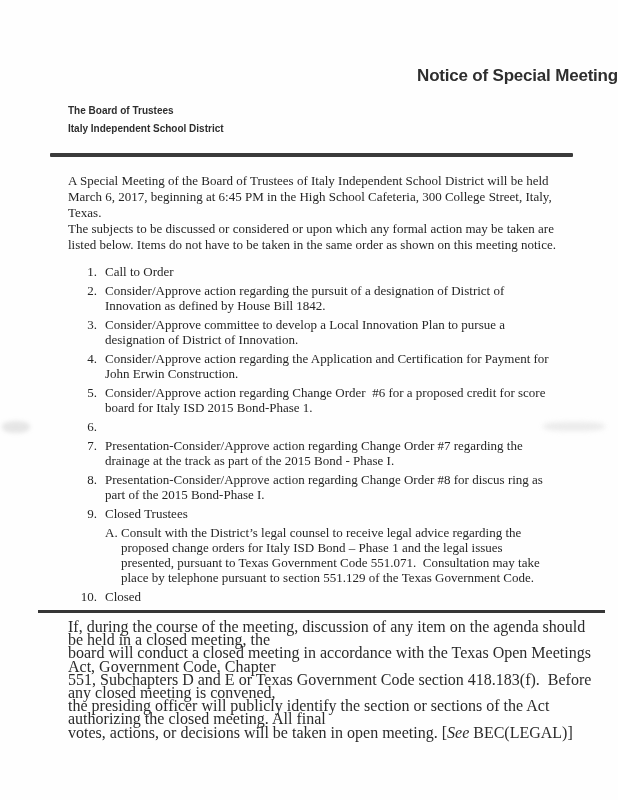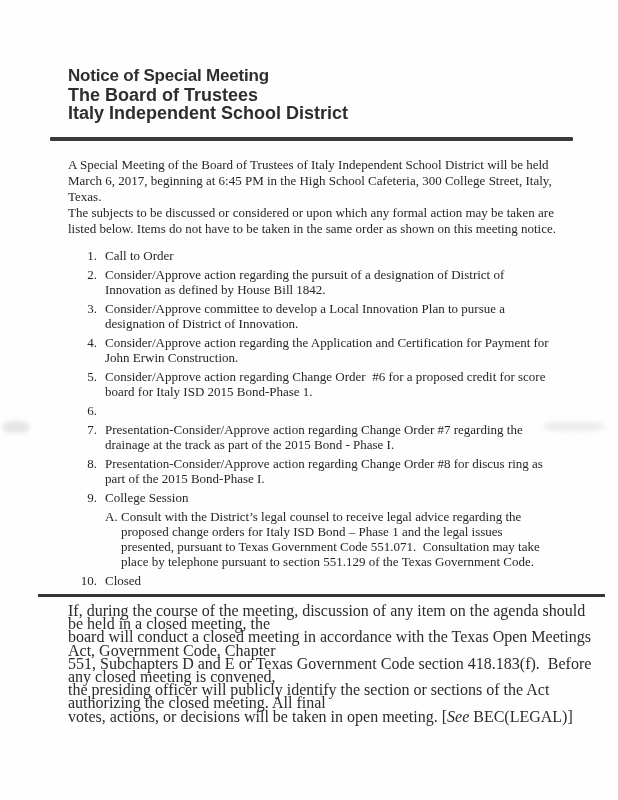--- a/index.html
+++ b/index.html
@@ -22,23 +22,23 @@
   }
   .smudge-right {
     position: absolute; left: 543px; top: 422px;
     width: 62px; height: 9px;
     background: #dcdcdc; opacity: 0.55;
     border-radius: 40%; filter: blur(2.5px);
   }
   .header { margin: 66px 0 0 68px; font-family: "Liberation Sans", sans-serif; }
   .title {
     font-size: 17px; font-weight: bold; line-height: 20px;
-    letter-spacing: -0.2px; color: #2e2e2e; margin: 0;
+    letter-spacing: -0.2px; color: #2e2e2e; margin: 0; text-align: right;
   }
-  .org { margin-top: 0; font-size: 18px; font-weight: bold; line-height: 18px; color: #2e2e2e; }
+  .org { margin-top: 16px; font-size: 10px; font-weight: bold; line-height: 18px; color: #2e2e2e; }
   .rule-top {
     margin: 15px 0 0 50px; width: 523px; height: 4px;
     background: #3b3b3b; border-radius: 1px;
   }
   .pre { white-space: pre-wrap; }
   .intro { margin-left: 68px; width: 520px; font-size: 13px; line-height: 16px; }
   .p1 { margin-top: 16px; }
   .p2 { }
   .agenda { margin: 11px 0 0 68px; font-size: 13px; line-height: 15px; }
   .item { display: flex; margin-bottom: 4px; }
@@ -119,21 +119,21 @@
       <span class="txt pre">Presentation-Consider/Approve action regarding Change Order #7 regarding the
 drainage at the track as part of the 2015 Bond - Phase I.</span>
     </div>
     <div class="item">
       <span class="num">8.</span>
       <span class="txt pre">Presentation-Consider/Approve action regarding Change Order #8 for discus ring as
 part of the 2015 Bond-Phase I.</span>
     </div>
     <div class="item">
       <span class="num">9.</span>
-      <span class="txt pre">College Session</span>
+      <span class="txt pre">Closed Trustees</span>
     </div>
     <div class="item sub">
       <span class="letter">A.</span>
       <span class="txt pre">Consult with the District’s legal counsel to receive legal advice regarding the
 proposed change orders for Italy ISD Bond – Phase 1 and the legal issues
 presented, pursuant to Texas Government Code 551.071.  Consultation may take
 place by telephone pursuant to section 551.129 of the Texas Government Code.</span>
     </div>
     <div class="item">
       <span class="num">10.</span>

